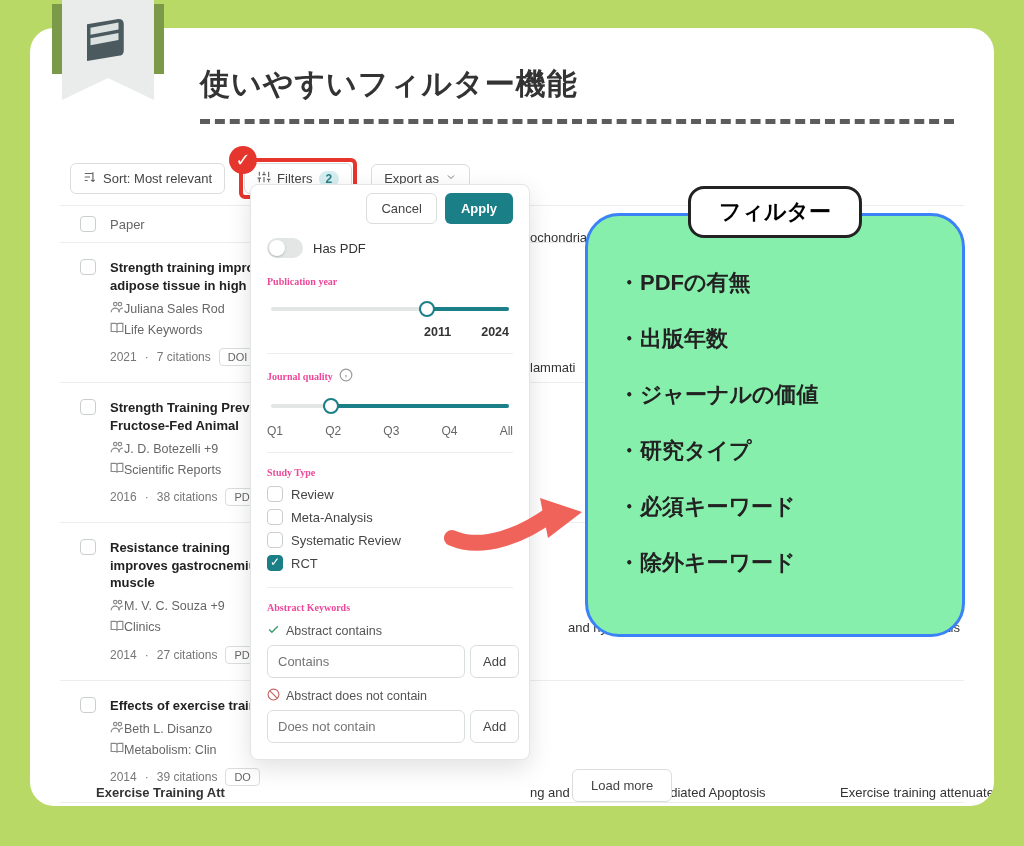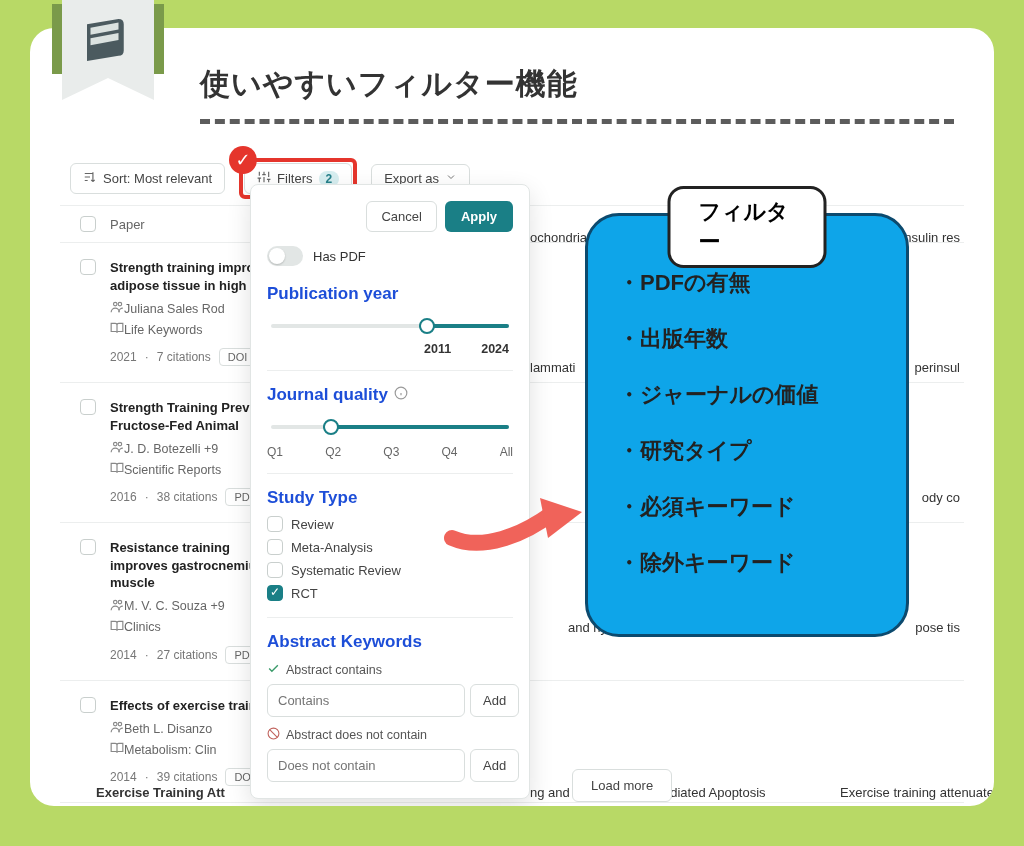--- a/index.html
+++ b/index.html
@@ -198,21 +198,21 @@
 
 .filter-panel {
   position: absolute;
   top: 32px;
   left: 190px;
   width: 280px;
   background: #fff;
   border: 1px solid #e1e5e4;
   border-radius: 8px;
   box-shadow: 0 8px 24px rgba(0,0,0,0.12);
-  padding: 16px 16px 16px;
+  padding: 8px 16px 16px;
   z-index: 30;
 }
 .fp-actions {
   display: flex;
   justify-content: flex-end;
   gap: 8px;
   margin-bottom: 14px;
 }
 .btn-cancel {
   border: 1px solid #d9dedd;
@@ -249,26 +249,27 @@
   content: "";
   position: absolute;
   top: 2px; left: 2px;
   width: 16px; height: 16px;
   background: #fff;
   border-radius: 50%;
   box-shadow: 0 1px 2px rgba(0,0,0,.2);
 }
 .fp-section-title {
   font-weight: 600;
-  font-size: 17px;
-  color: #1d4ed8;
+  font-size: 10px;
+  color: #ec4899;
   margin-bottom: 8px;
   display: flex;
   align-items: center;
   gap: 6px;
+  font-family: Liberation Serif, serif;
 }
 .slider {
   position: relative;
   height: 28px;
   margin: 6px 4px 2px;
 }
 .slider-track {
   position: absolute;
   top: 12px; left: 0; right: 0;
   height: 4px;
@@ -344,23 +345,23 @@
   padding: 8px 12px;
   font-size: 13px;
   color: #444;
   cursor: pointer;
 }
 
 .callout {
   position: absolute;
   top: 185px;
   left: 555px;
-  width: 324px;
-  background: #0ea5e9;
-  border: 3px solid #0c4a6e;
+  width: 380px;
+  background: #86efac;
+  border: 3px solid #3b82f6;
   border-radius: 34px;
   padding: 26px 30px 30px;
   z-index: 40;
 }
 .callout-tab {
   position: absolute;
   top: -30px;
   left: 50%;
   transform: translateX(-50%);
   background: #fff;

